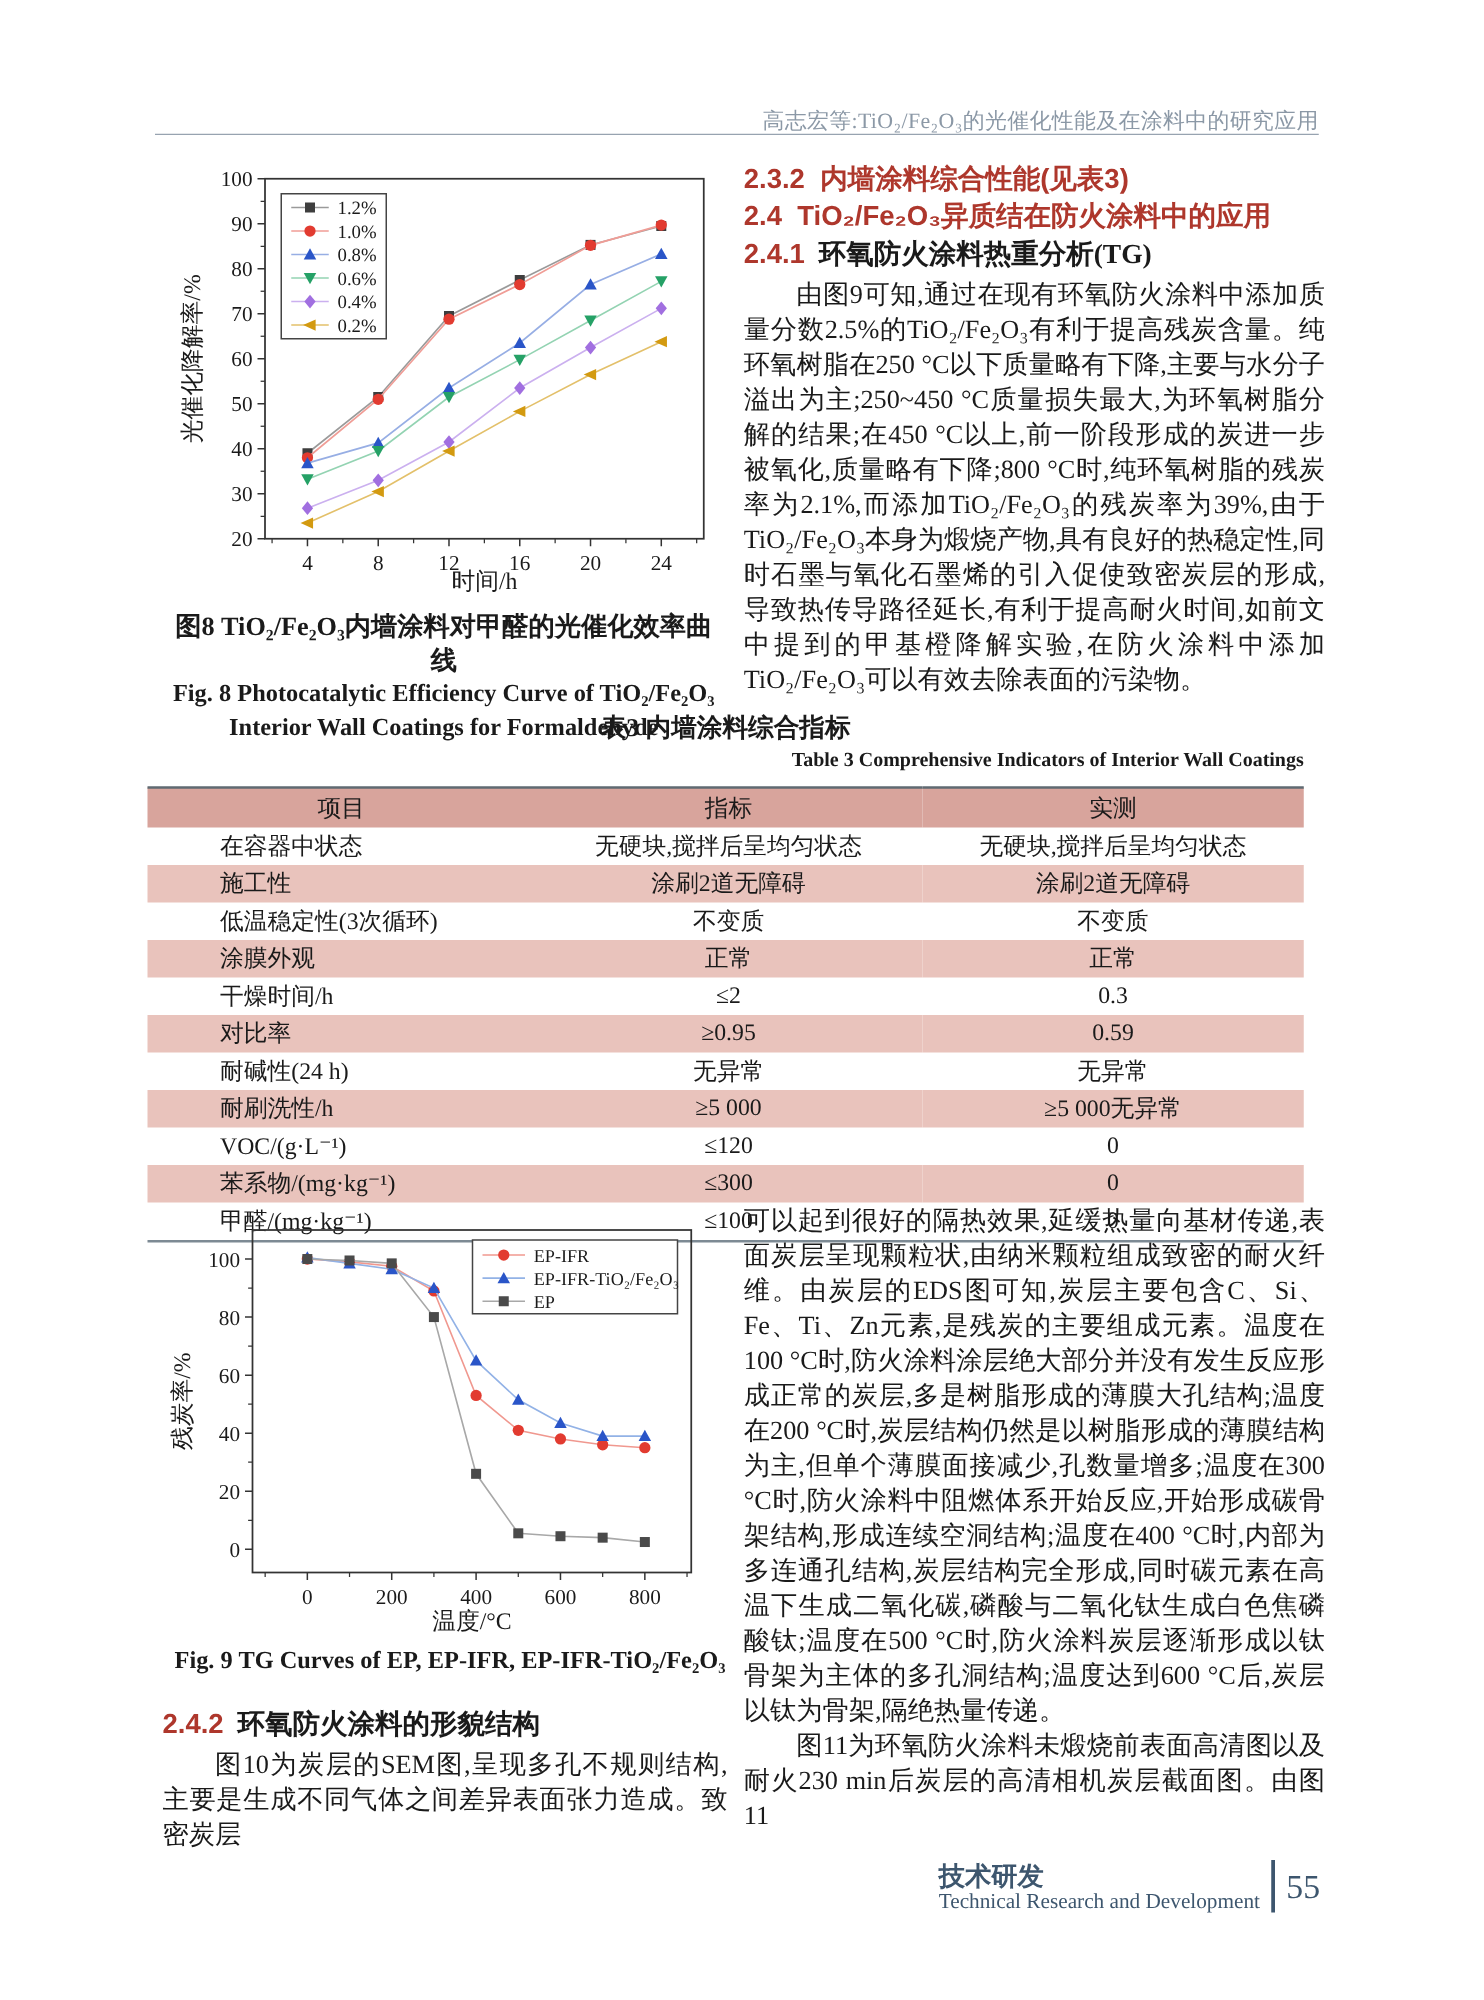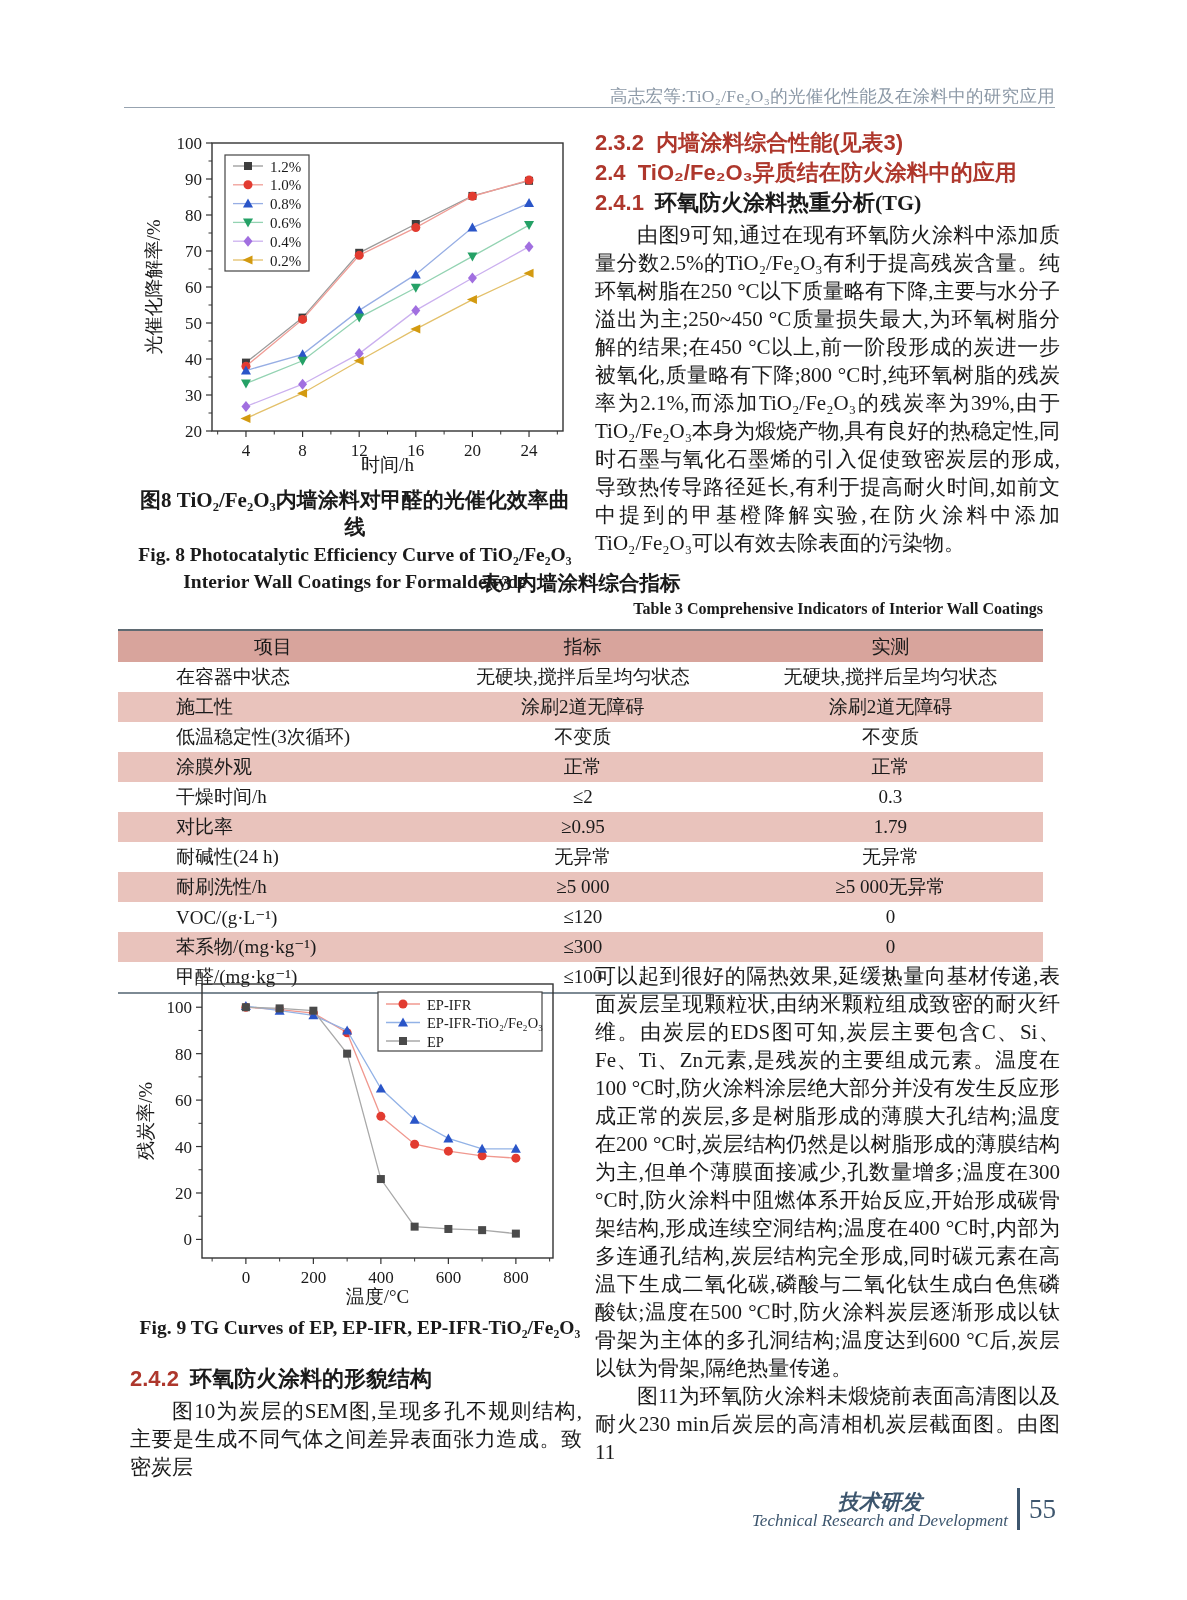--- a/index.html
+++ b/index.html
@@ -39,21 +39,21 @@
   table.tbl{width:100%;border-collapse:collapse;margin-top:7px;font-size:19px;
             border-top:2px solid #5f6a72;border-bottom:2.5px solid #7d8a94;}
   table.tbl th{background:#d8a49c;font-weight:normal;height:29px;text-align:center;}
   table.tbl td{height:28px;text-align:center;}
   table.tbl td.c1{text-align:left;padding-left:58px;}
   table.tbl tr.alt{background:#e9c3bc;}
 
   
   .footer{position:absolute;left:700px;top:1488px;width:356px;display:flex;
           justify-content:flex-end;align-items:center;gap:9px;color:#3d566e;}
-  .f-labels{text-align:center;font-style:italic;}
+  .f-labels{text-align:left;}
   .f-cn{font-family:"Liberation Sans","DejaVu Sans",sans-serif;font-weight:bold;font-size:21px;line-height:23px;}
   .f-en{font-size:17px;line-height:15px;}
   .f-bar{width:3px;height:42px;background:#3d566e;}
   .f-page{font-size:27px;}
   svg text{user-select:none;}
 </style>
 </head>
 <body>
 
 <div class="page">
@@ -239,21 +239,21 @@
             <td>正常</td>
           </tr>
           <tr>
             <td class="c1">干燥时间/h</td>
             <td>≤2</td>
             <td>0.3</td>
           </tr>
           <tr class="alt">
             <td class="c1">对比率</td>
             <td>≥0.95</td>
-            <td>1.79</td>
+            <td>0.59</td>
           </tr>
           <tr>
             <td class="c1">耐碱性(24 h)</td>
             <td>无异常</td>
             <td>无异常</td>
           </tr>
           <tr class="alt">
             <td class="c1">耐刷洗性/h</td>
             <td>≥5 000</td>
             <td>≥5 000无异常</td>

